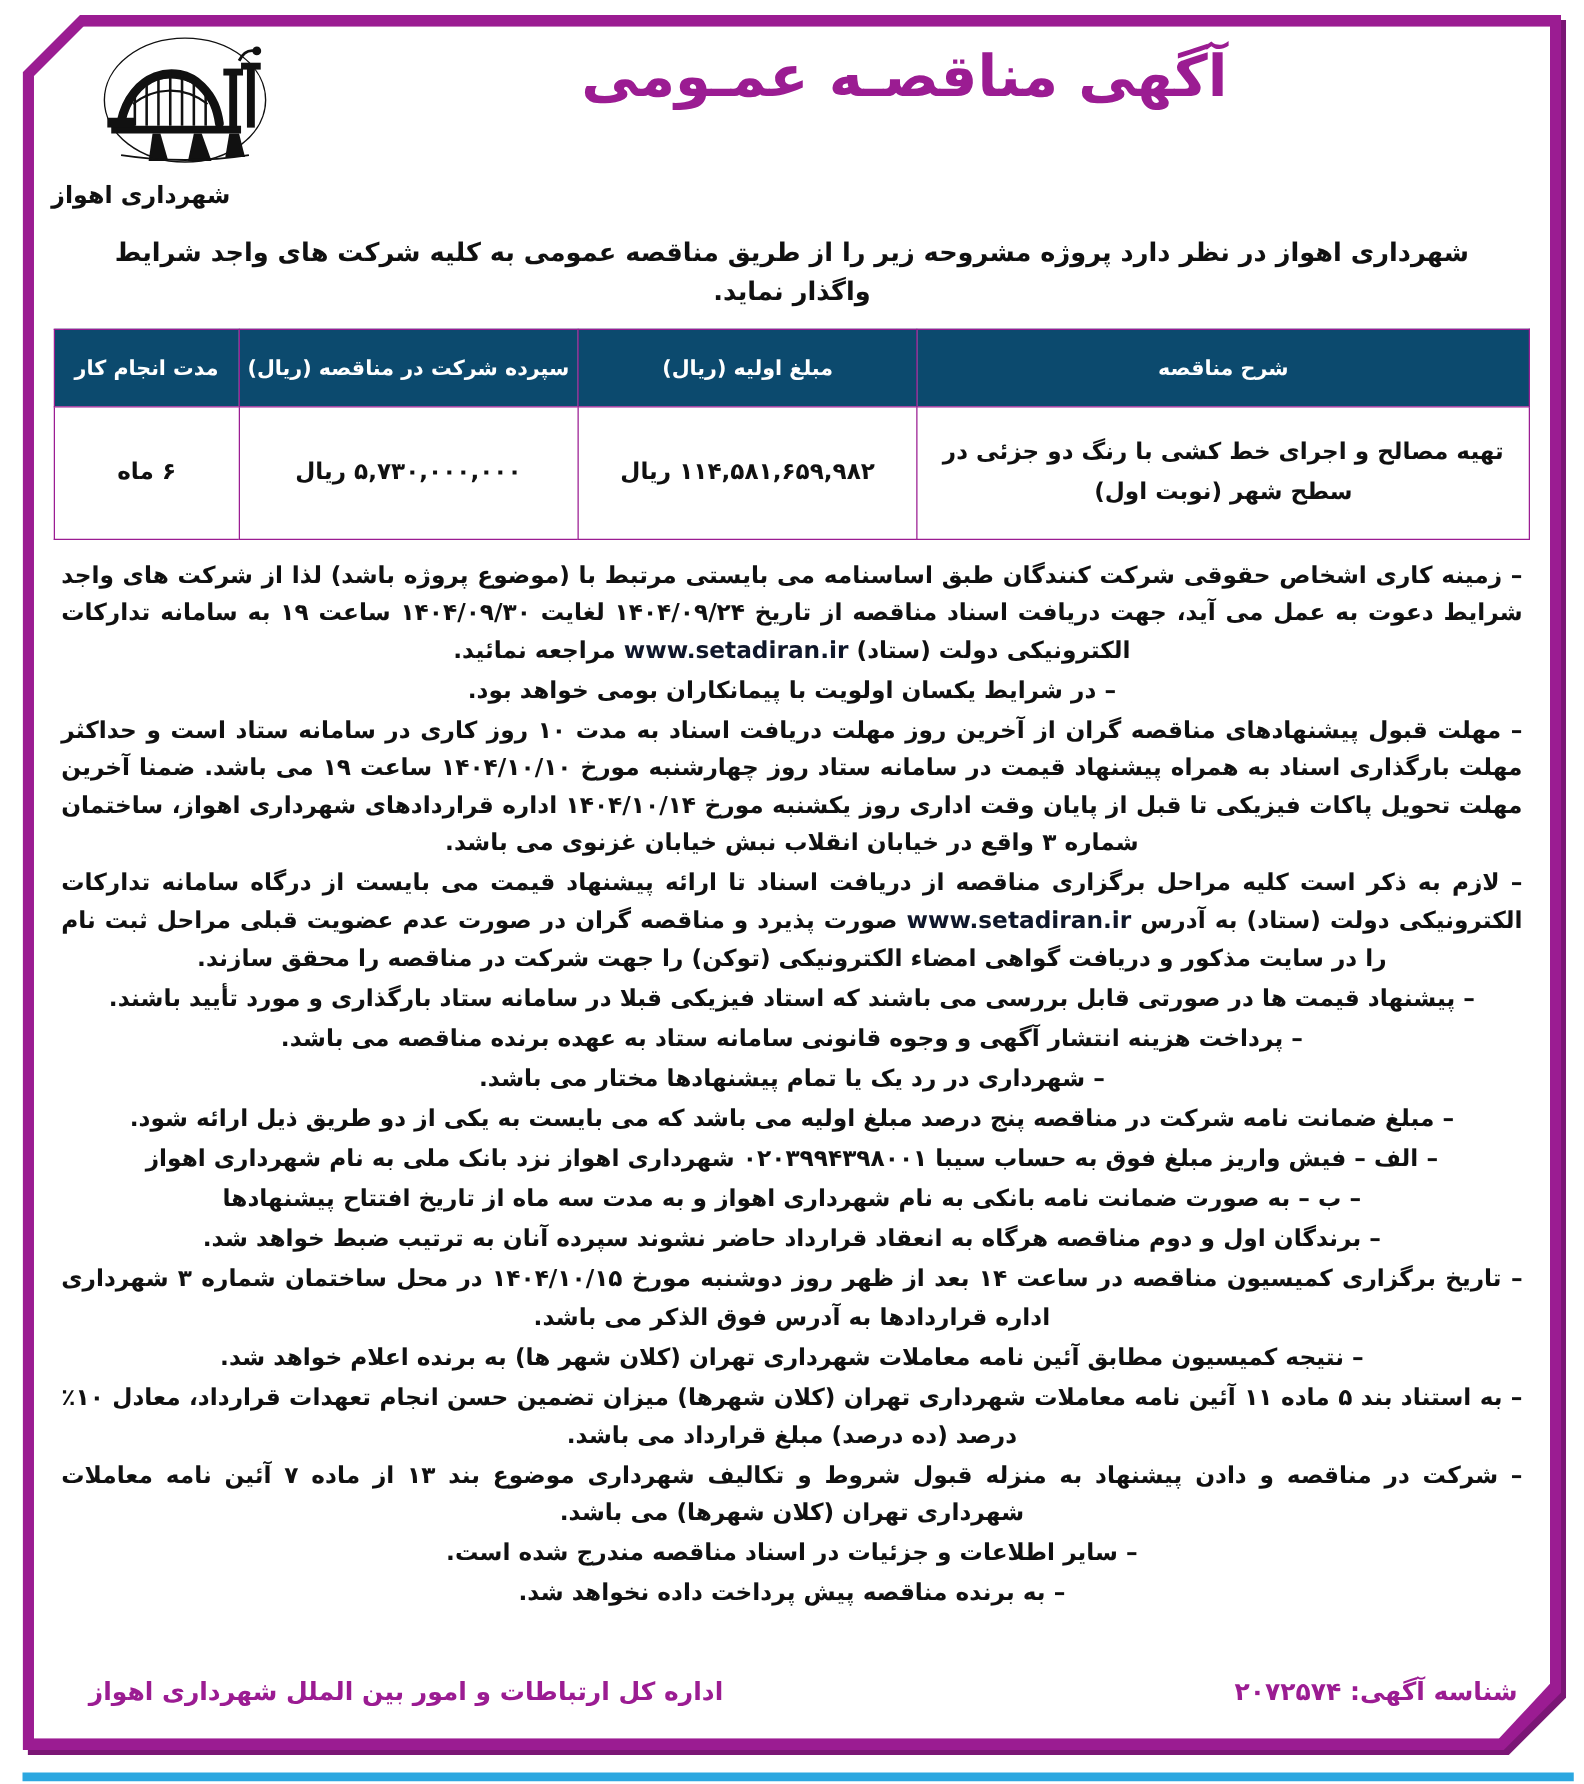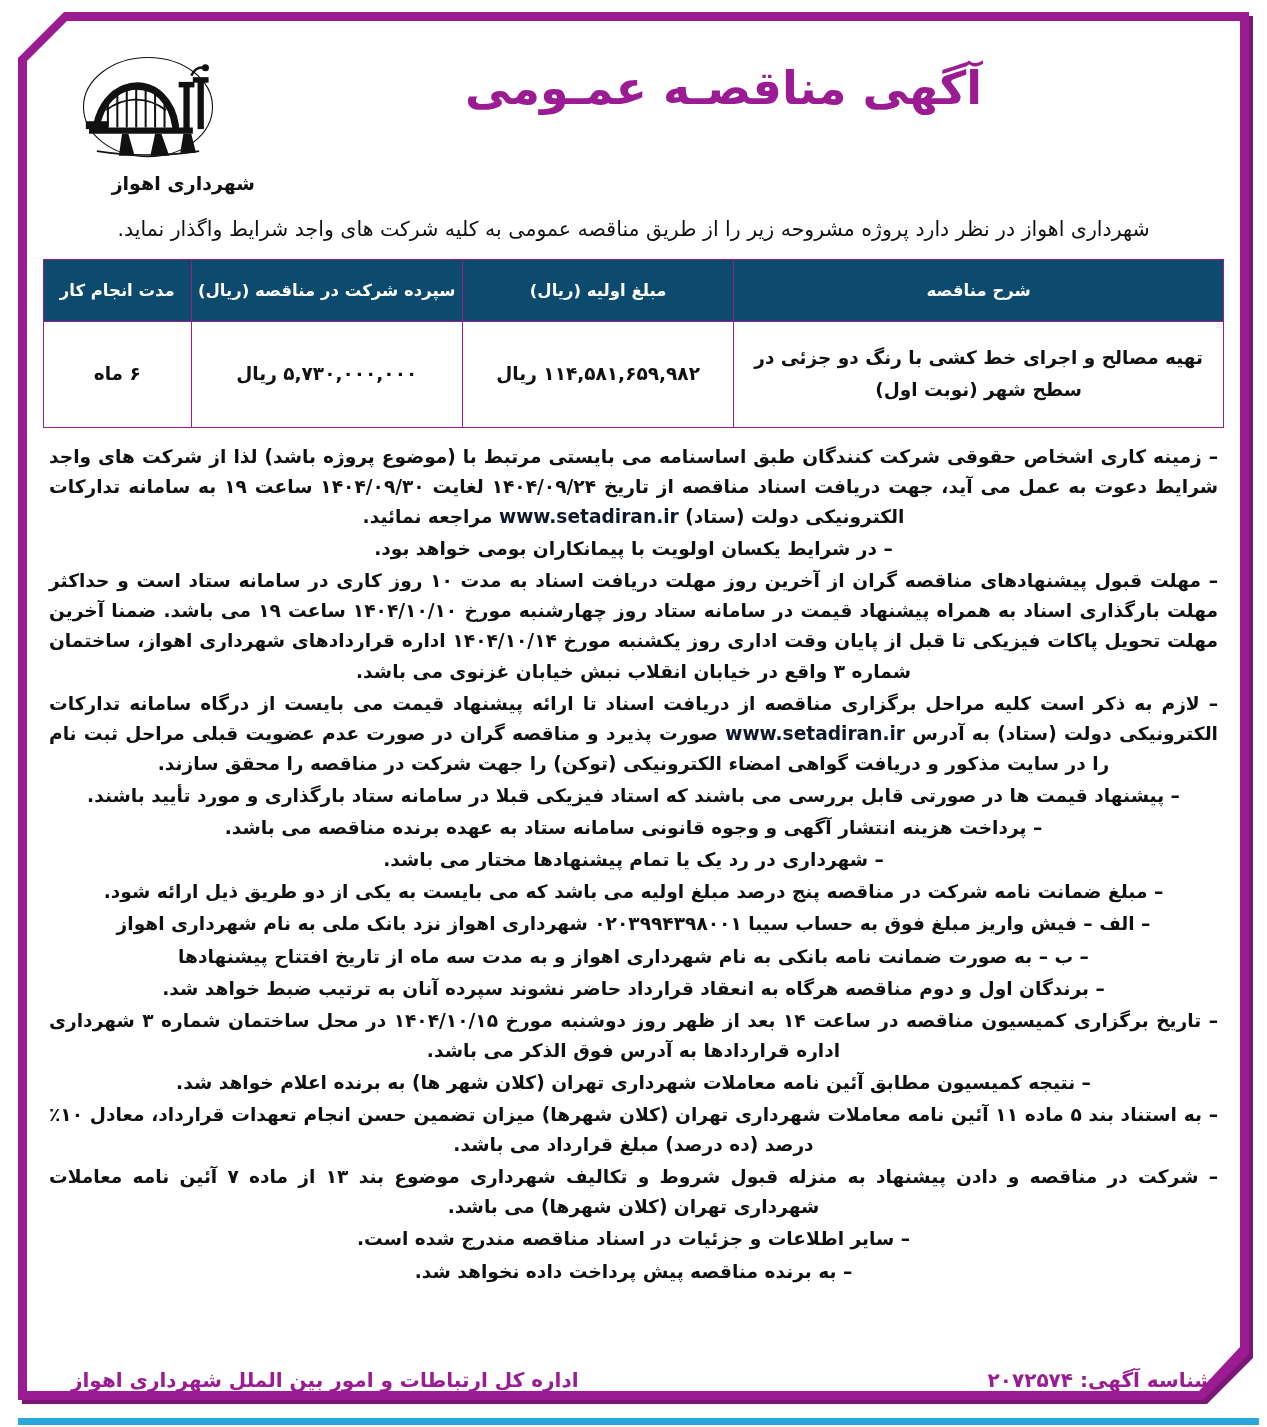--- a/index.html
+++ b/index.html
@@ -59,21 +59,21 @@
     width: 1241px;
     height: 7px;
     background: #2BA7E0;
     z-index: 6;
   }
 
   
   .content {
     position: absolute;
     left: 27px;
-    top: 32px;
+    top: 5px;
     width: 1213px;
     height: 1370px;
     z-index: 3;
     padding: 0;
   }
 
   
   .header {
     display: flex;
     flex-direction: row;
@@ -92,21 +92,21 @@
     color: #9B1C92;
     font-weight: bold;
     font-size: 46px;
     line-height: 1.42;
     letter-spacing: 1px;
     white-space: nowrap;
   }
 
   .logo-block {
     width: 214px;
-    text-align: right;
+    text-align: left;
     padding-top: 6px;
   }
   .logo-emblem {
     width: 152px;
     height: 118px;
     margin: 0 auto;
     display: block;
   }
   .logo-caption {
     font-size: 19px;
@@ -114,21 +114,21 @@
     color: #111;
     margin-top: 2px;
     letter-spacing: 0.5px;
   }
 
   
   .intro {
     padding: 0 38px 0 38px;
     text-align: center;
     font-size: 20.5px;
-    font-weight: normal;
+    font-weight: bold;
     color: #111;
     line-height: 1.5;
     margin-top: -4px;
     margin-bottom: 14px;
   }
 
   
   .tbl-wrap {
     padding: 0 16px;
   }

